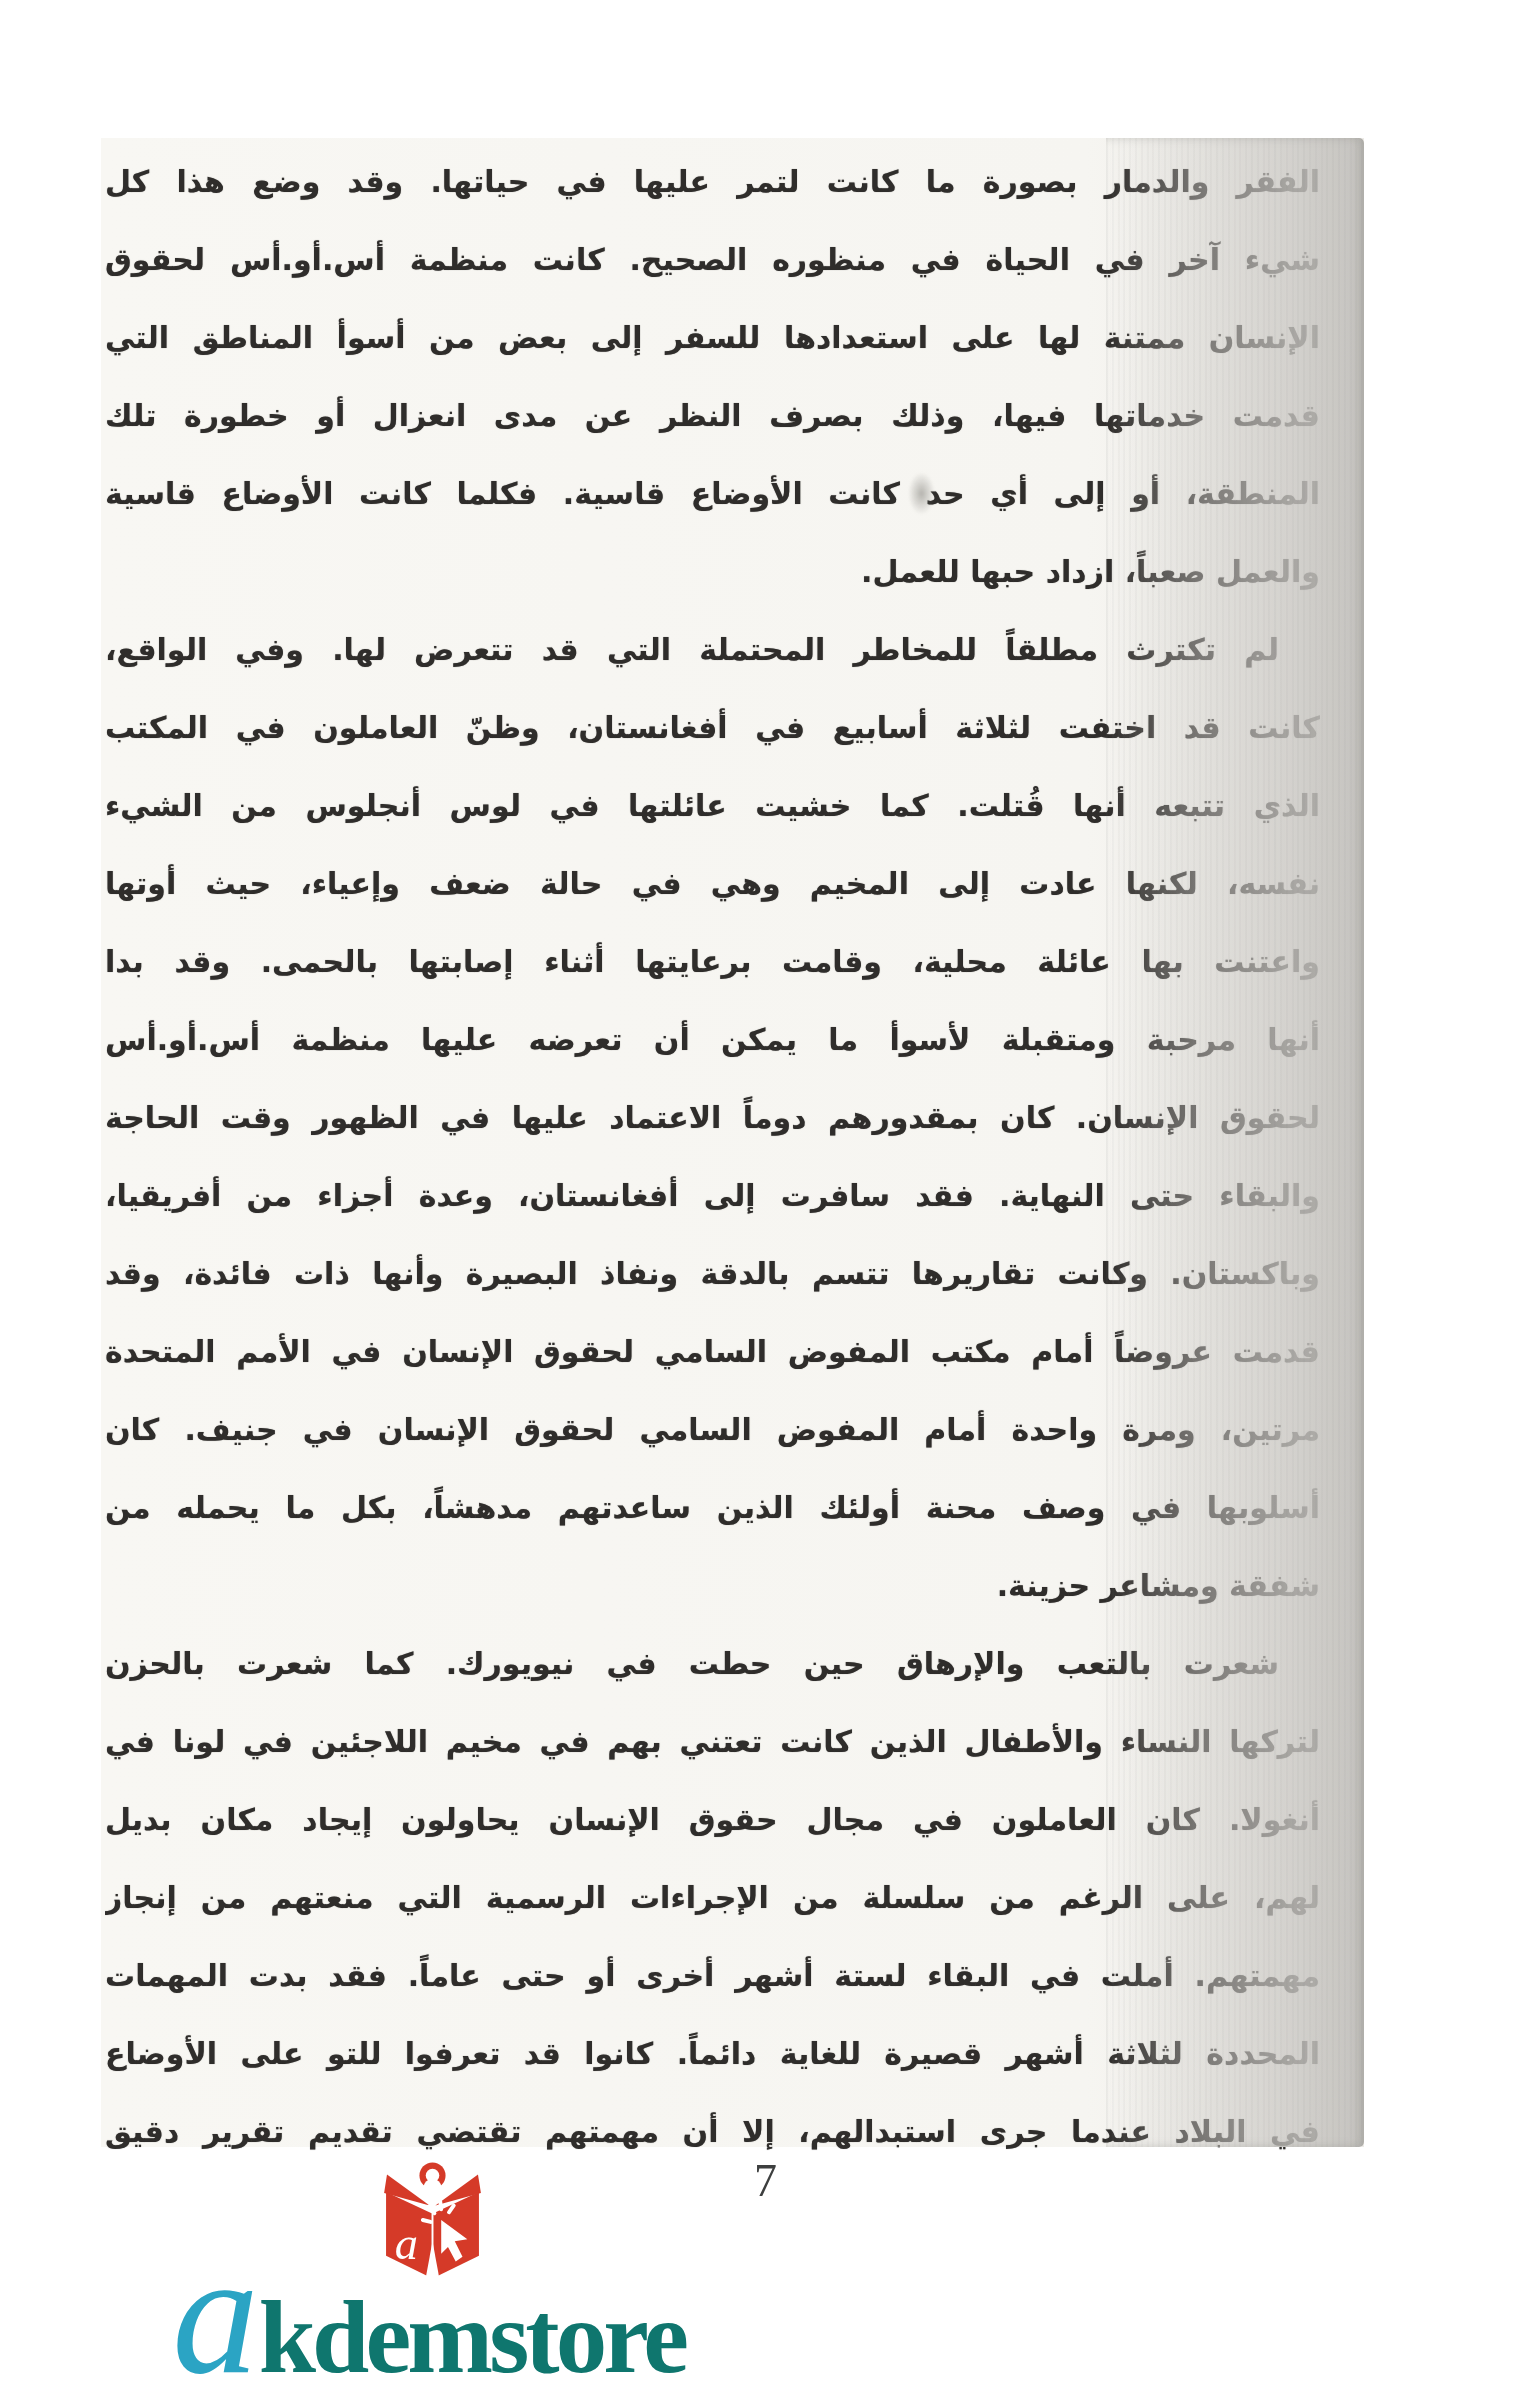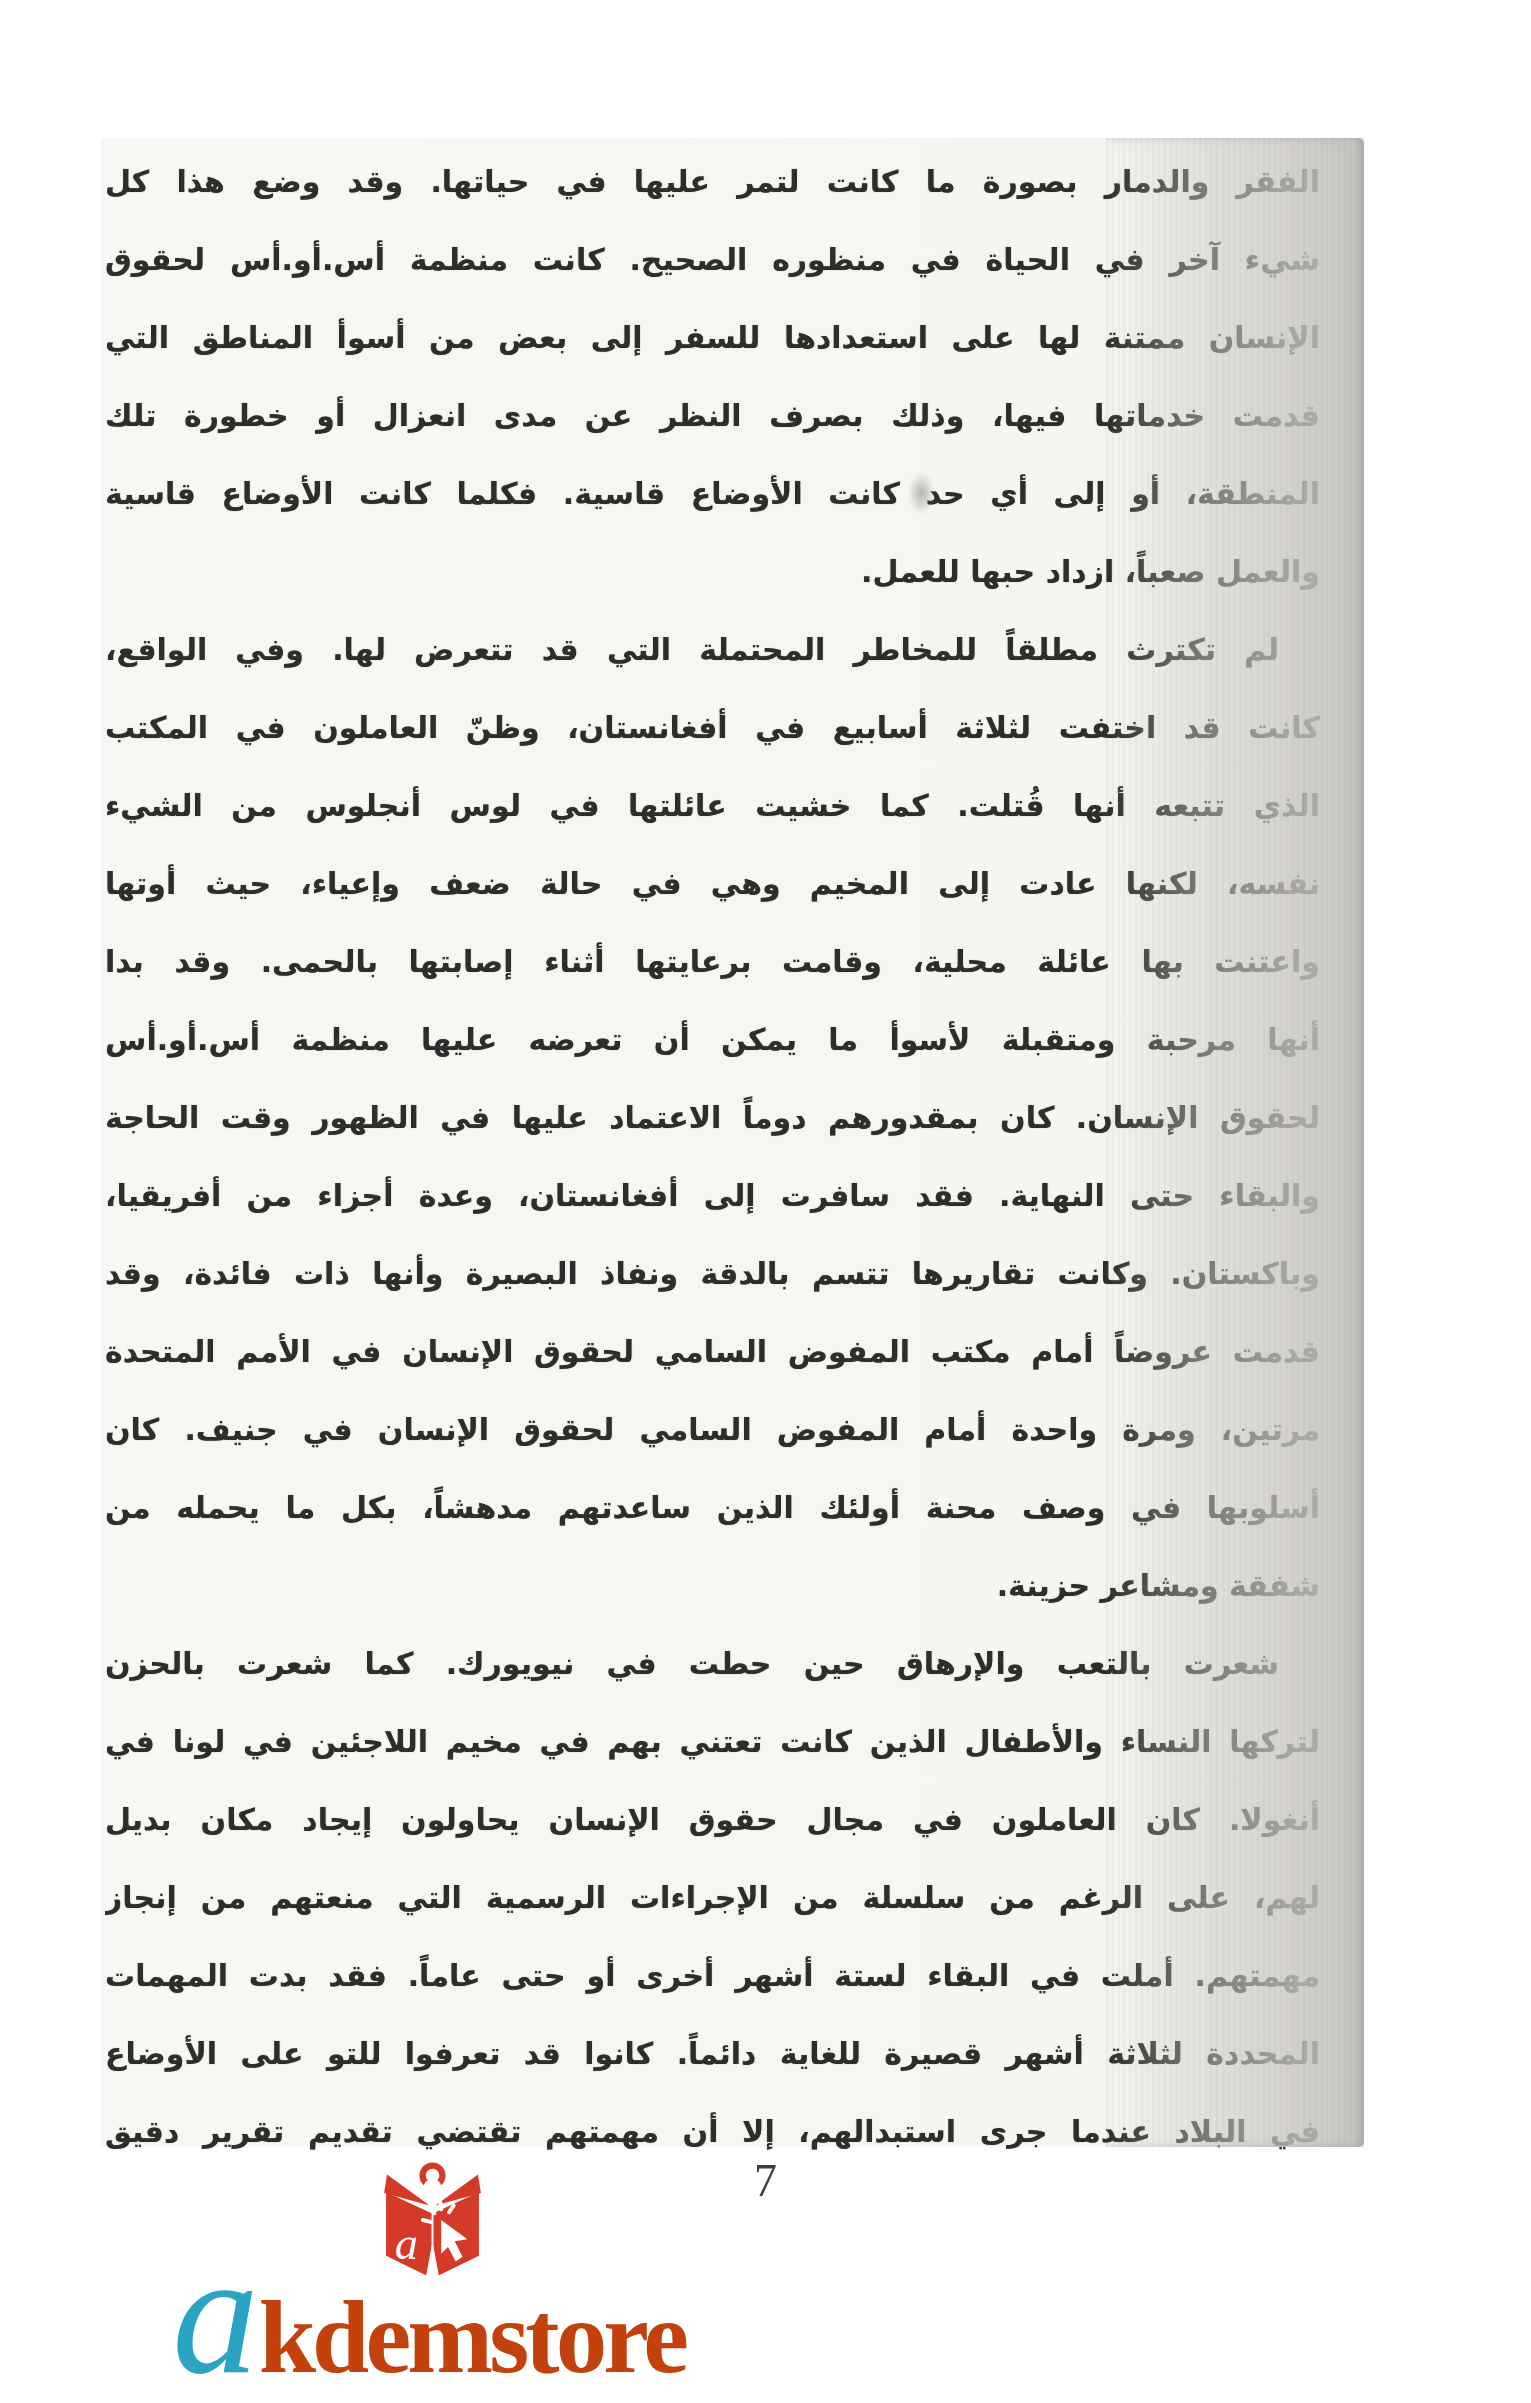--- a/index.html
+++ b/index.html
@@ -59,21 +59,21 @@
   .wordmark {
     position:absolute; left:178px; top:2227px; width:602px;
     display:flex; align-items:baseline; z-index:4;
     font-family:"Liberation Serif", serif;
   }
   .brand-a {
     font-size:173px; line-height:1; font-style:italic; font-weight:400;
     color:#2ba4c4; margin-left:-5.8px;
   }
   .brand-rest {
-    font-size:103px; line-height:1; font-weight:bold; color:#c2410c;
+    font-size:103px; line-height:1; font-weight:bold; color:#0f766e;
     letter-spacing:-3.9px;
   }
 </style>
 </head>
 <body>
 
 <div class="page">
 
   <div class="scan-area"></div>
 

